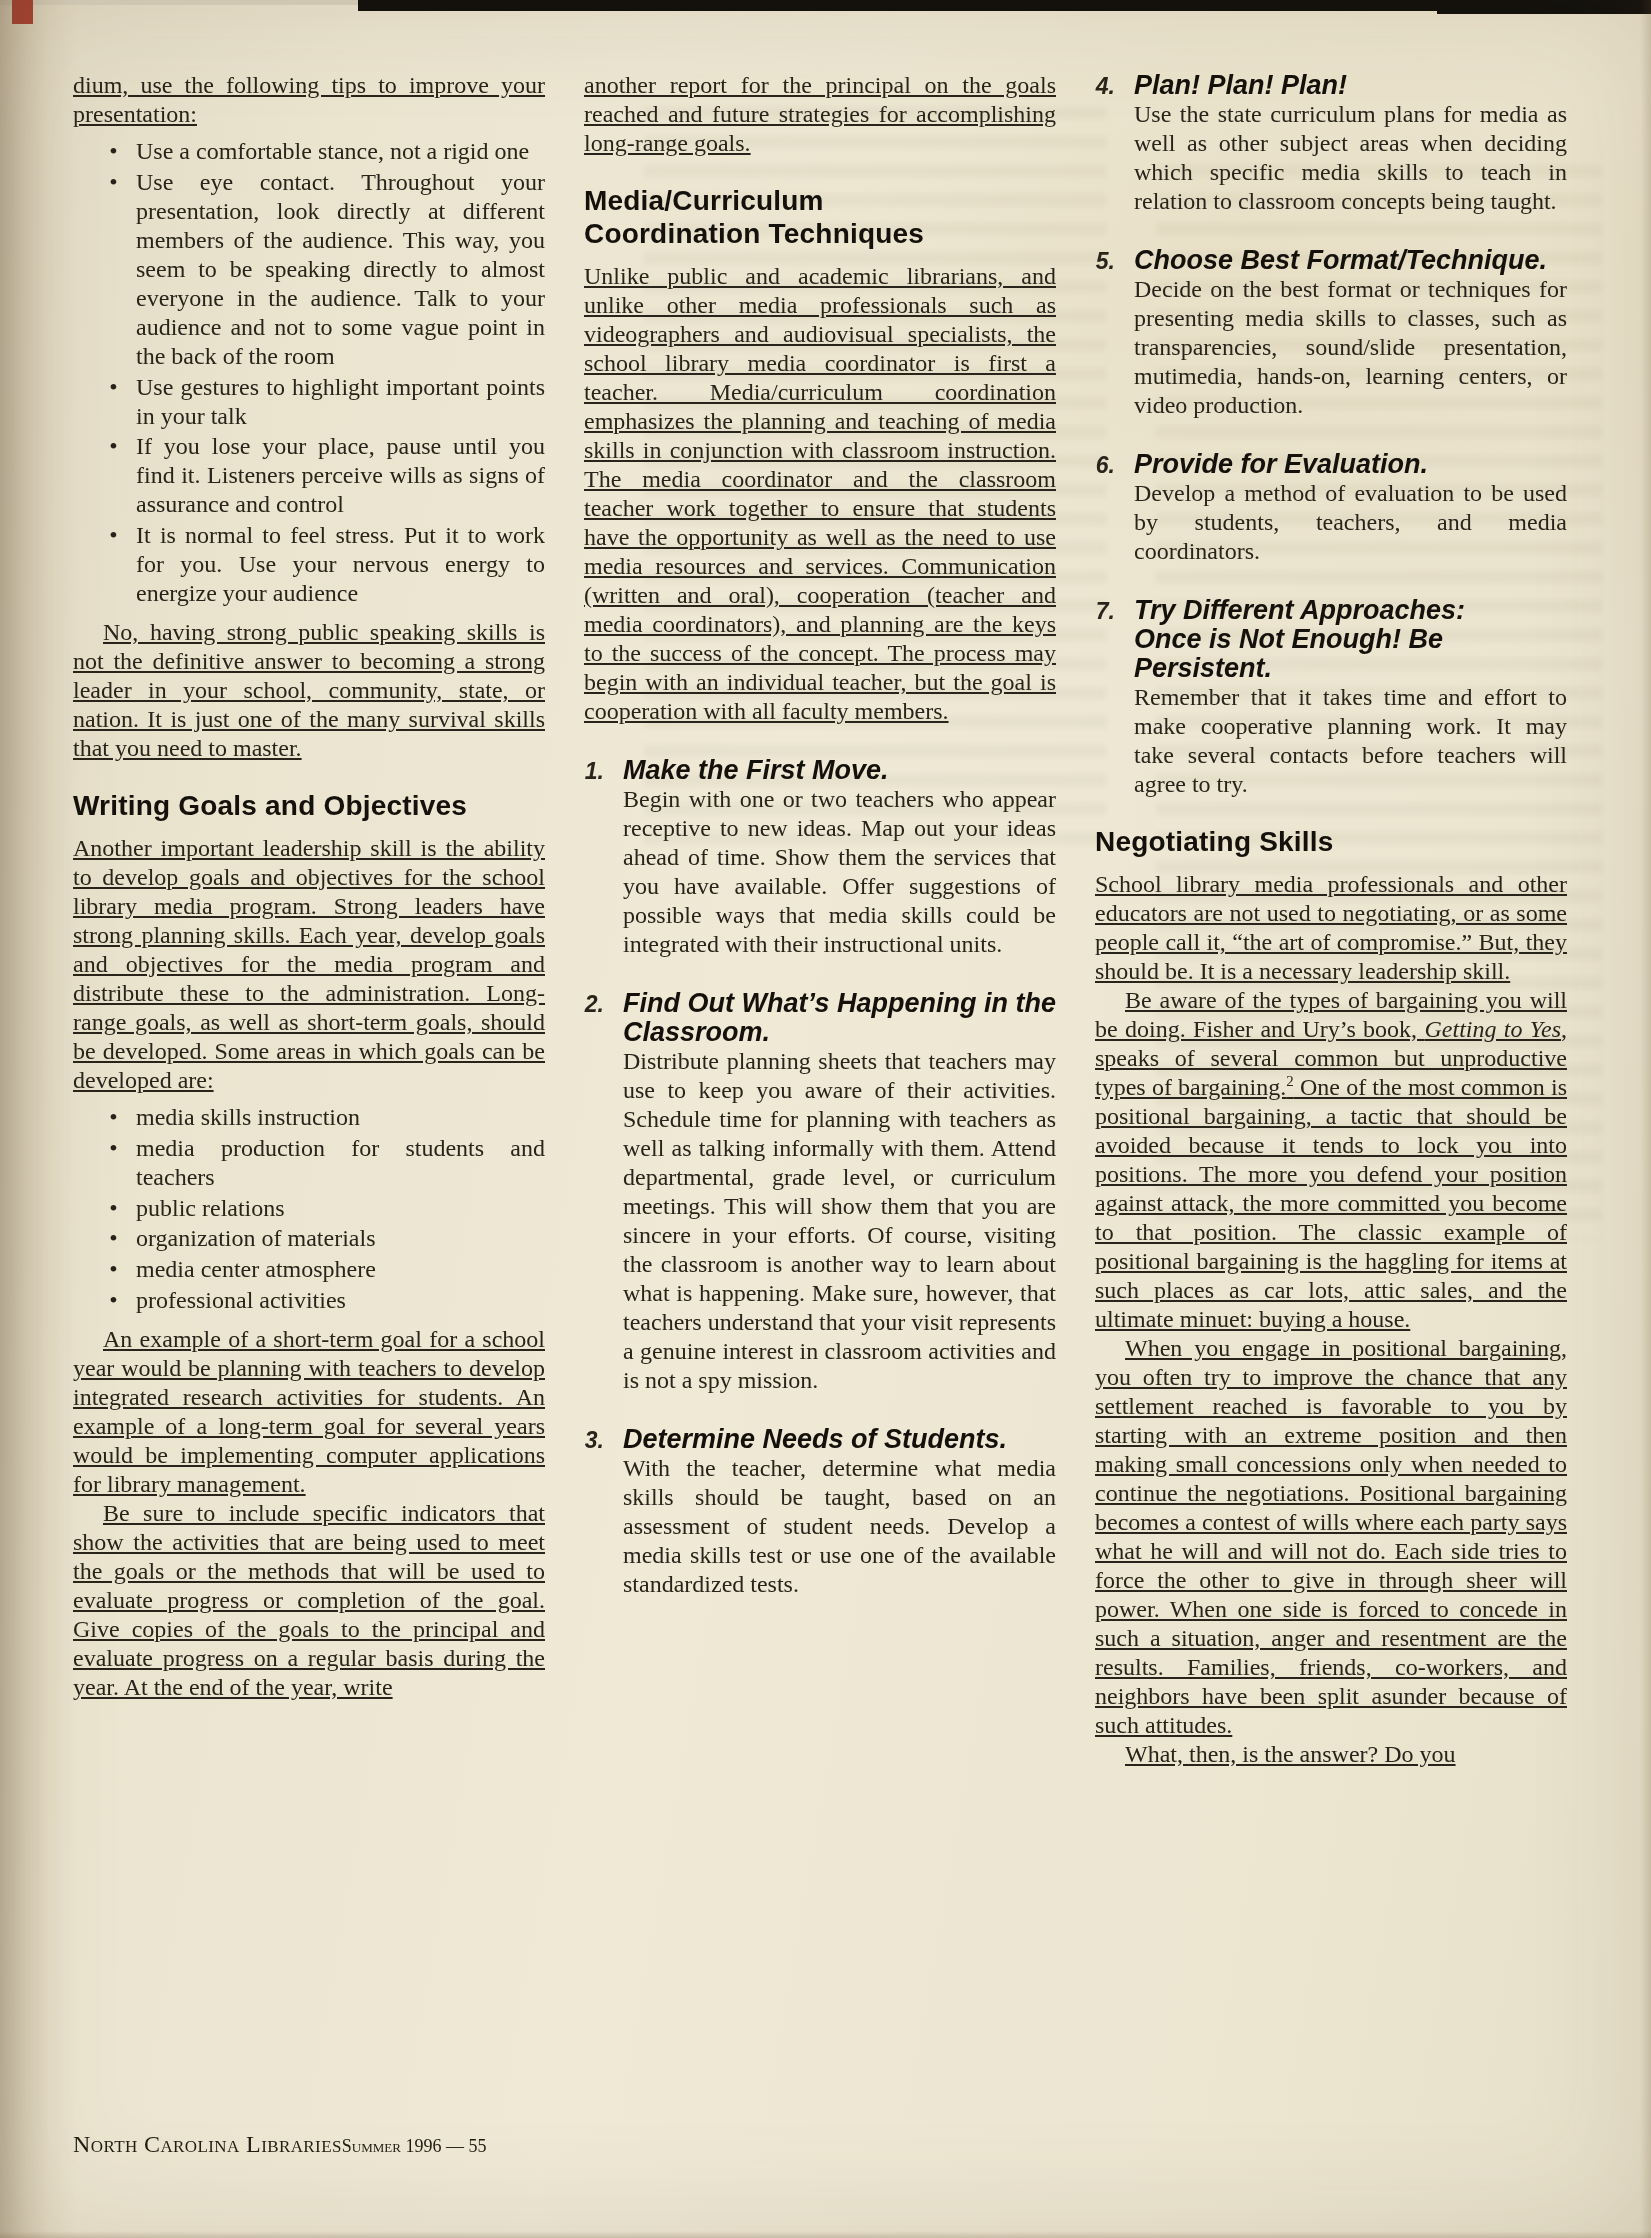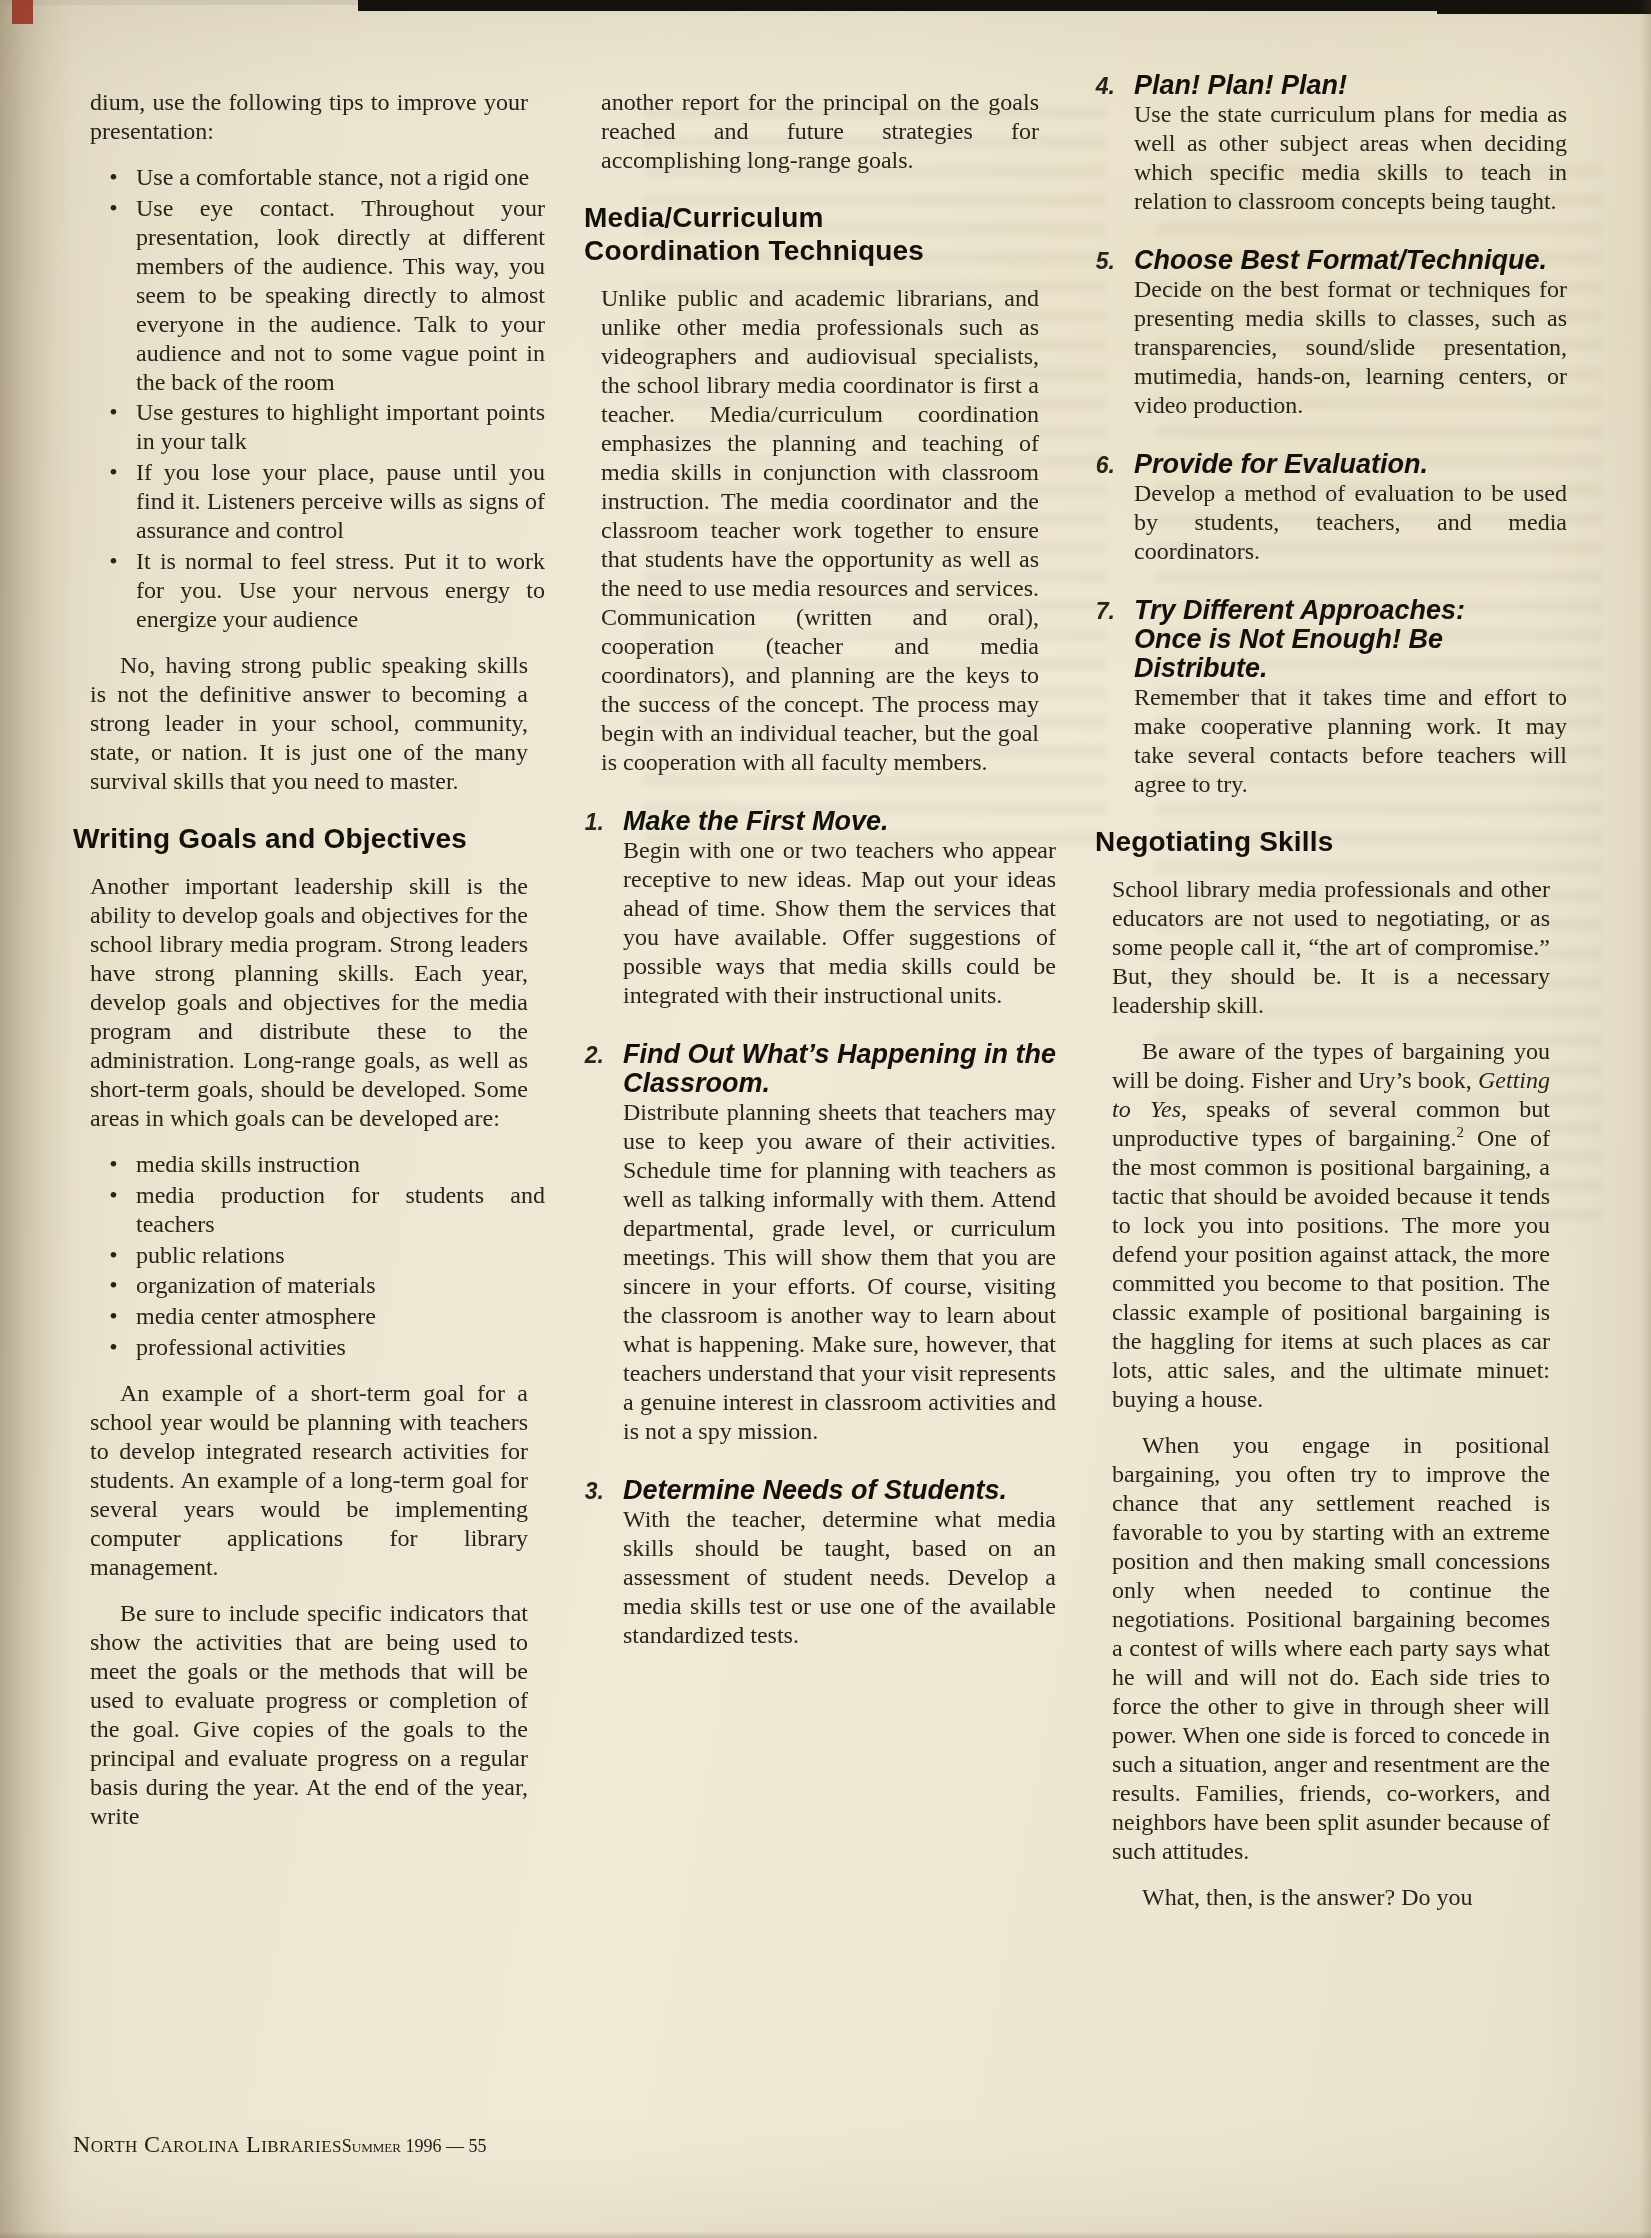--- a/index.html
+++ b/index.html
@@ -31,21 +31,21 @@
     background:linear-gradient(to left, rgba(100,82,52,0.20), rgba(0,0,0,0)); }
   .edge-bottom { position:absolute; left:0; right:0; bottom:0; height:8.3px; pointer-events:none;
     background:linear-gradient(to top, rgba(100,82,52,0.25), rgba(0,0,0,0)); }
   .ghost { position:absolute; pointer-events:none; filter:blur(2.5px);
     background:repeating-linear-gradient(to bottom, rgba(110,95,70,0.05) 0 12.4px, rgba(0,0,0,0) 12.4px 29px); }
   .ghost-a { left:644px; top:107px; width:462px; height:743px; }
   .ghost-b { left:1156px; top:165px; width:446px; height:1074px; }
 
   .content { position:absolute; left:73px; top:71px; display:flex; gap:39px; }
   .col { width:472px; font-size:24px; line-height:29px; text-align:justify; }
-  p { margin:17px; }
+  p { margin:0;text-decoration:underline; }
   .indent { text-indent:30px; }
 
   h2 {
     font-family:"Liberation Sans","DejaVu Sans",sans-serif;
     font-size:28px; line-height:33px; font-weight:700; color:#14110c;
     text-align:left; margin:26.4px 0 11.6px; letter-spacing:0.2px;
   }
   .h2-line { display:block; }
 
   .bullets { list-style:none; margin:8.3px 0 10px 28px; }
@@ -167,21 +167,21 @@
 
       <div class="step">
         <span class="step-num">6.</span>
         <span class="step-title">Provide for Evaluation.</span>
         <div class="step-body">Develop a method of evaluation to be used by students, teachers, and media coordinators.</div>
       </div>
 
       <div class="step">
         <span class="step-num">7.</span>
         <span class="step-title">Try Different Approaches:</span>
-        <span class="step-title">Once is Not Enough! Be Distribute.</span>
+        <span class="step-title">Once is Not Enough! Be Persistent.</span>
         <div class="step-body">Remember that it takes time and effort to make cooperative planning work. It may take several contacts before teachers will agree to try.</div>
       </div>
 
       <h2>Negotiating Skills</h2>
 
       <p>School library media professionals and other educators are not used to negotiating, or as some people call it, “the art of compromise.” But, they should be. It is a necessary leadership skill.</p>
 
       <p class="indent"><span>Be aware of the types of bargaining you will be doing. Fisher and Ury’s book, </span><span class="book-title">Getting to Yes</span><span>, speaks of several common but unproductive types of bargaining.</span><sup>2</sup><span> One of the most common is positional bargaining, a tactic that should be avoided because it tends to lock you into positions. The more you defend your position against attack, the more committed you become to that position. The classic example of positional bargaining is the haggling for items at such places as car lots, attic sales, and the ultimate minuet: buying a house.</span></p>
 
       <p class="indent">When you engage in positional bargaining, you often try to improve the chance that any settlement reached is favorable to you by starting with an extreme position and then making small concessions only when needed to continue the negotiations. Positional bargaining becomes a contest of wills where each party says what he will and will not do. Each side tries to force the other to give in through sheer will power. When one side is forced to concede in such a situation, anger and resentment are the results. Families, friends, co-workers, and neighbors have been split asunder because of such attitudes.</p>

